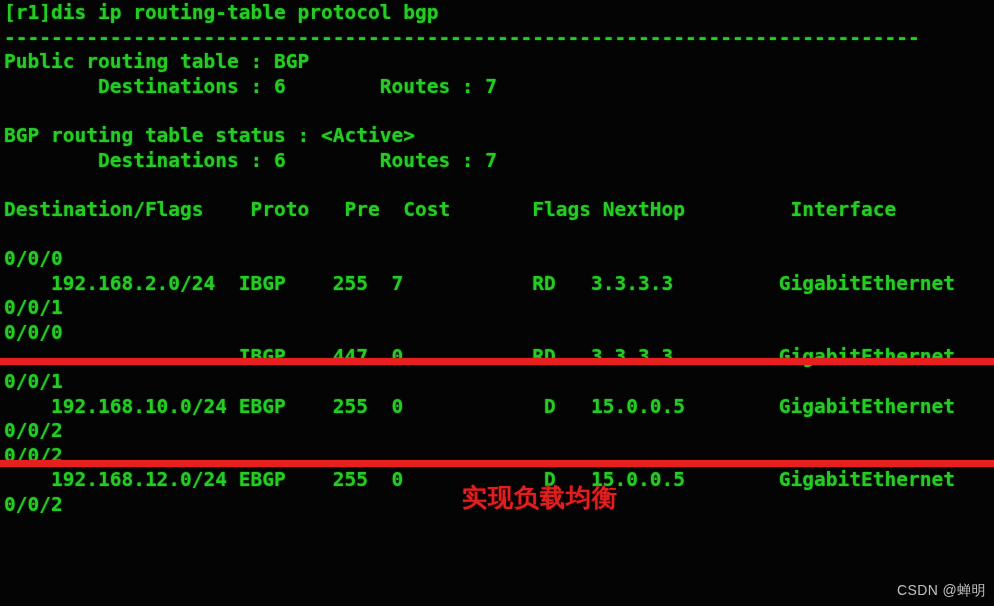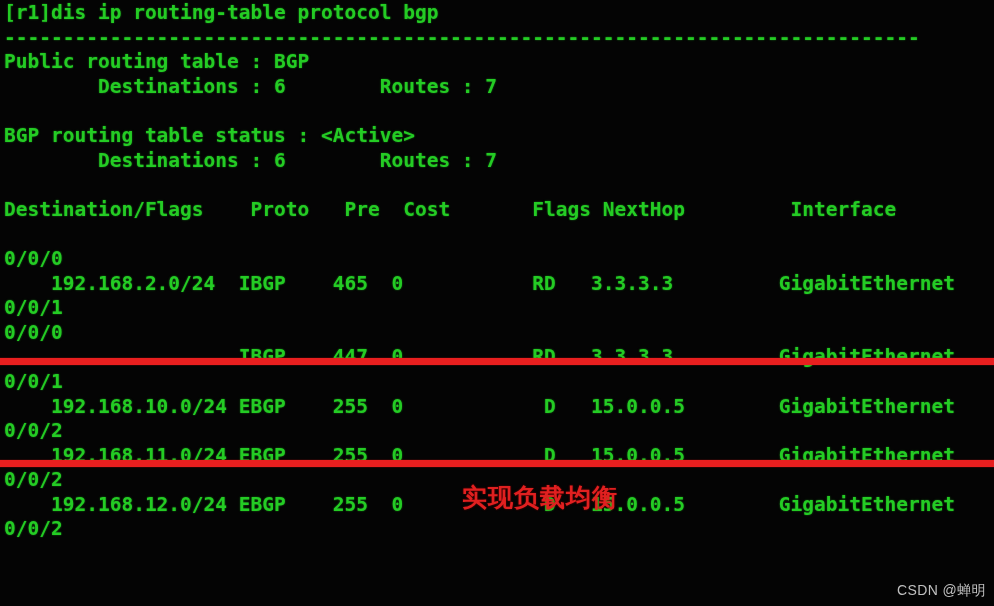--- a/index.html
+++ b/index.html
@@ -103,32 +103,31 @@
     <span class="line">        Destinations : 6        Routes : 7</span>
 
     <span class="line blank">&nbsp;</span>
 
     <span class="line">Destination/Flags    Proto   Pre  Cost       Flags NextHop         Interface</span>
 
     <span class="line blank">&nbsp;</span>
 
     <span class="line">0/0/0</span>
 
-    <span class="line">    192.168.2.0/24  IBGP    465  0           RD   3.3.3.3         GigabitEthernet</span>
+    <span class="line">    192.168.2.0/24  IBGP    255  7           RD   3.3.3.3         GigabitEthernet</span>
     <span class="line">0/0/1</span>
 
     <span class="line">0/0/0</span>
 
     <span class="line">                    IBGP    447  0           RD   3.3.3.3         GigabitEthernet</span>
     <span class="line">0/0/1</span>
 
     <span class="line">    192.168.10.0/24 EBGP    255  0            D   15.0.0.5        GigabitEthernet</span>
     <span class="line">0/0/2</span>
 
-    <span class="line">    192.168.11.0/24 EBGP    255  0            D   15.0.0.5        GigabitEthernet</span>
     <span class="line">0/0/2</span>
 
     <span class="line">    192.168.12.0/24 EBGP    255  0            D   15.0.0.5        GigabitEthernet</span>
     <span class="line">0/0/2</span>
 
   </div>
 
   <div class="rule" id="rule-top"></div>
   <div class="rule" id="rule-bottom"></div>
 

